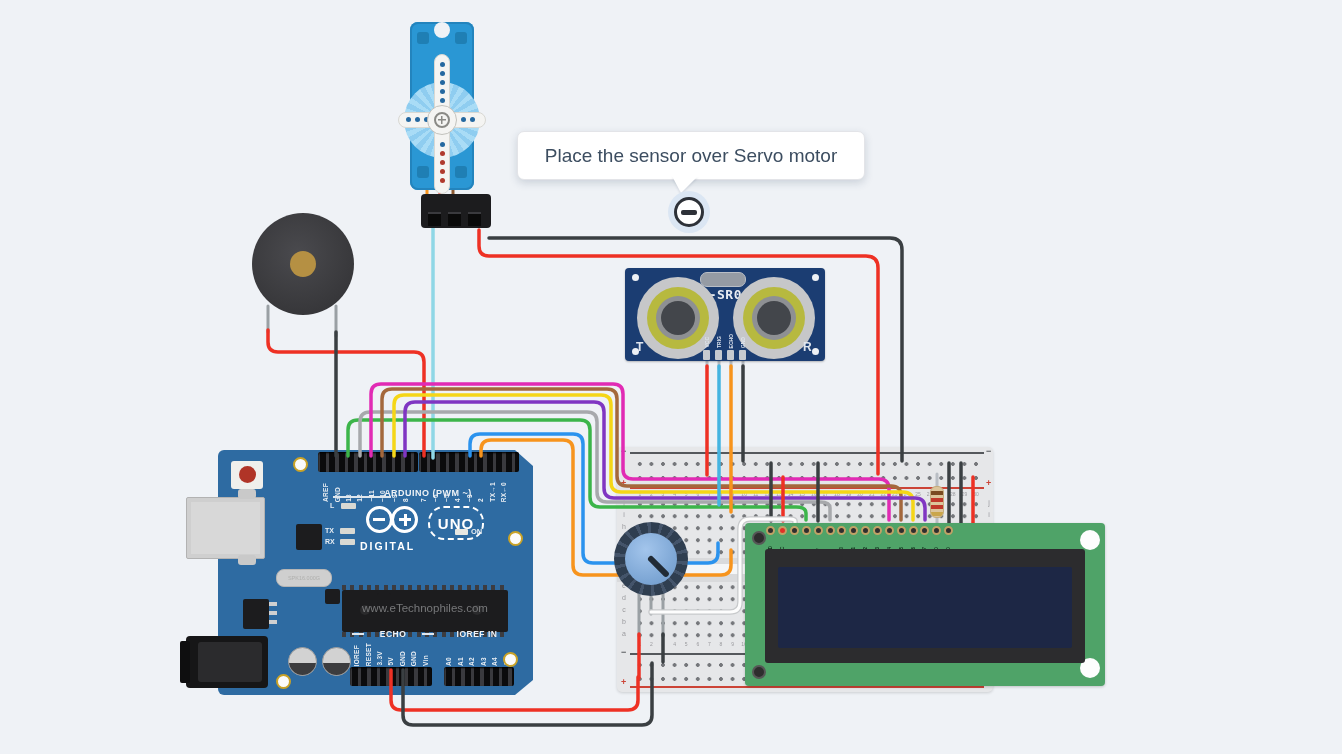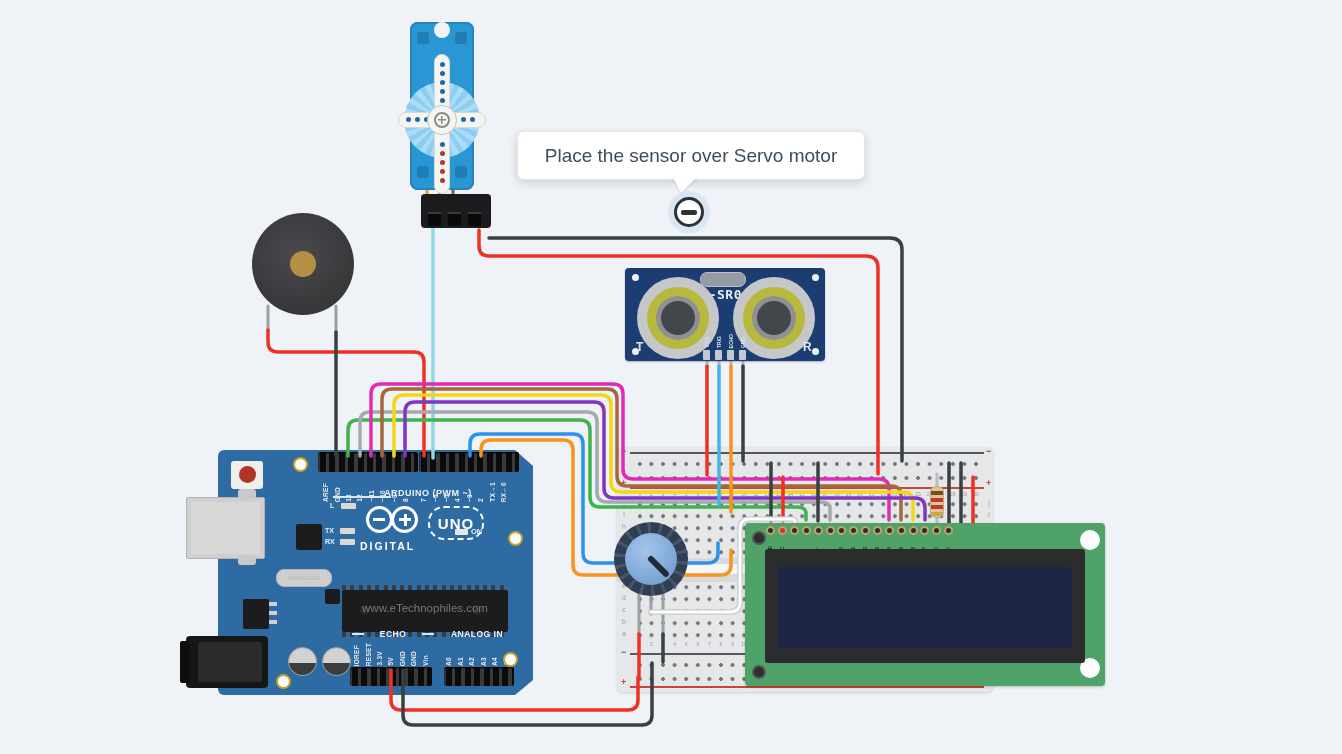--- a/index.html
+++ b/index.html
@@ -186,21 +186,21 @@
   <div class="abs" style="left:267px;top:620px;width:10px;height:4px;background:#d0d0d0;"></div>
   <div class="abs chip" style="left:243px;top:599px;width:26px;height:30px;"></div>
   <div class="abs cap" style="left:288px;top:647px;width:29px;height:29px;">
       <div class="capshade"></div>
     </div>
   <div class="abs cap" style="left:322px;top:647px;width:29px;height:29px;">
       <div class="capshade"></div>
     </div>
 
   <div class="abs grouplab" style="left:362px;top:629px;width:62px;">ECHO</div>
-  <div class="abs grouplab" style="left:438px;top:629px;width:78px;">ANALOG IN</div>
+  <div class="abs grouplab" style="left:438px;top:629px;width:78px;">IOREF IN</div>
   <div class="abs hline" style="left:352px;top:633px;width:12px;"></div>
   <div class="abs hline" style="left:422px;top:633px;width:12px;"></div>
   <div class="abs slotrow" style="left:351px;top:638px;width:80px;height:28px;">
 
   <div class="slot">
         <span class="vlab">IOREF</span>
       </div>
       <div class="slot">
         <span class="vlab">RESET</span>
       </div>

